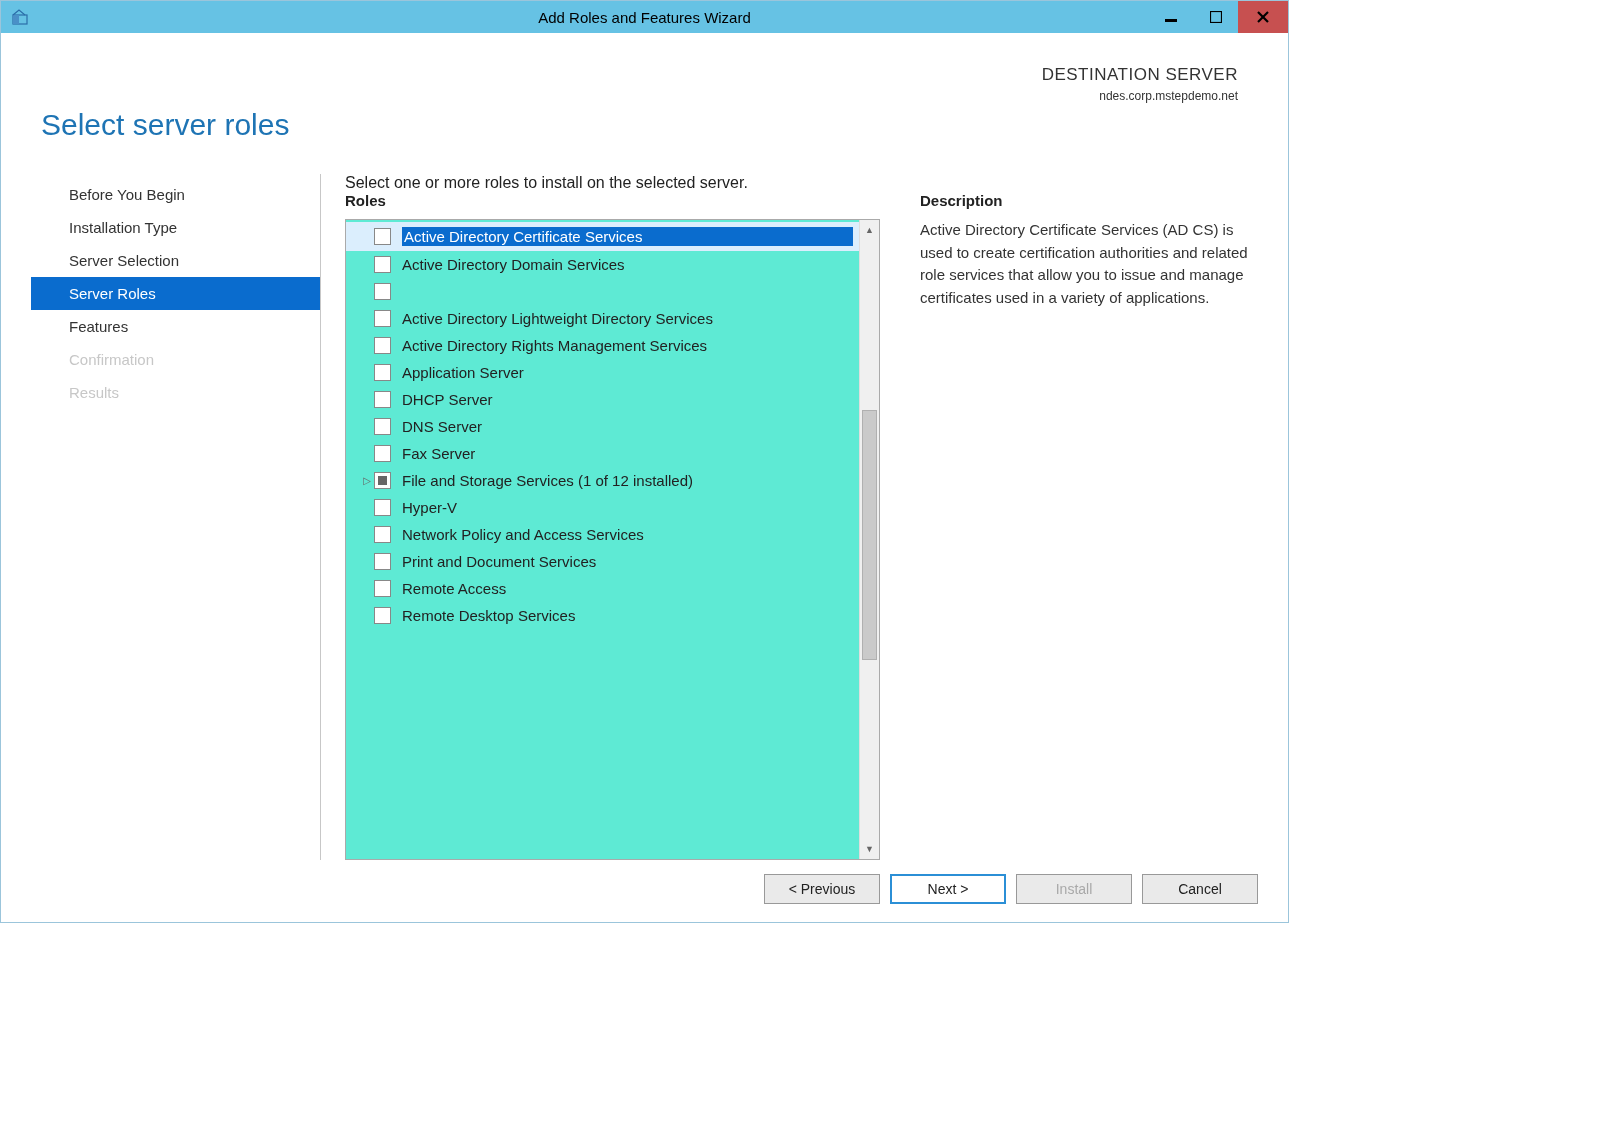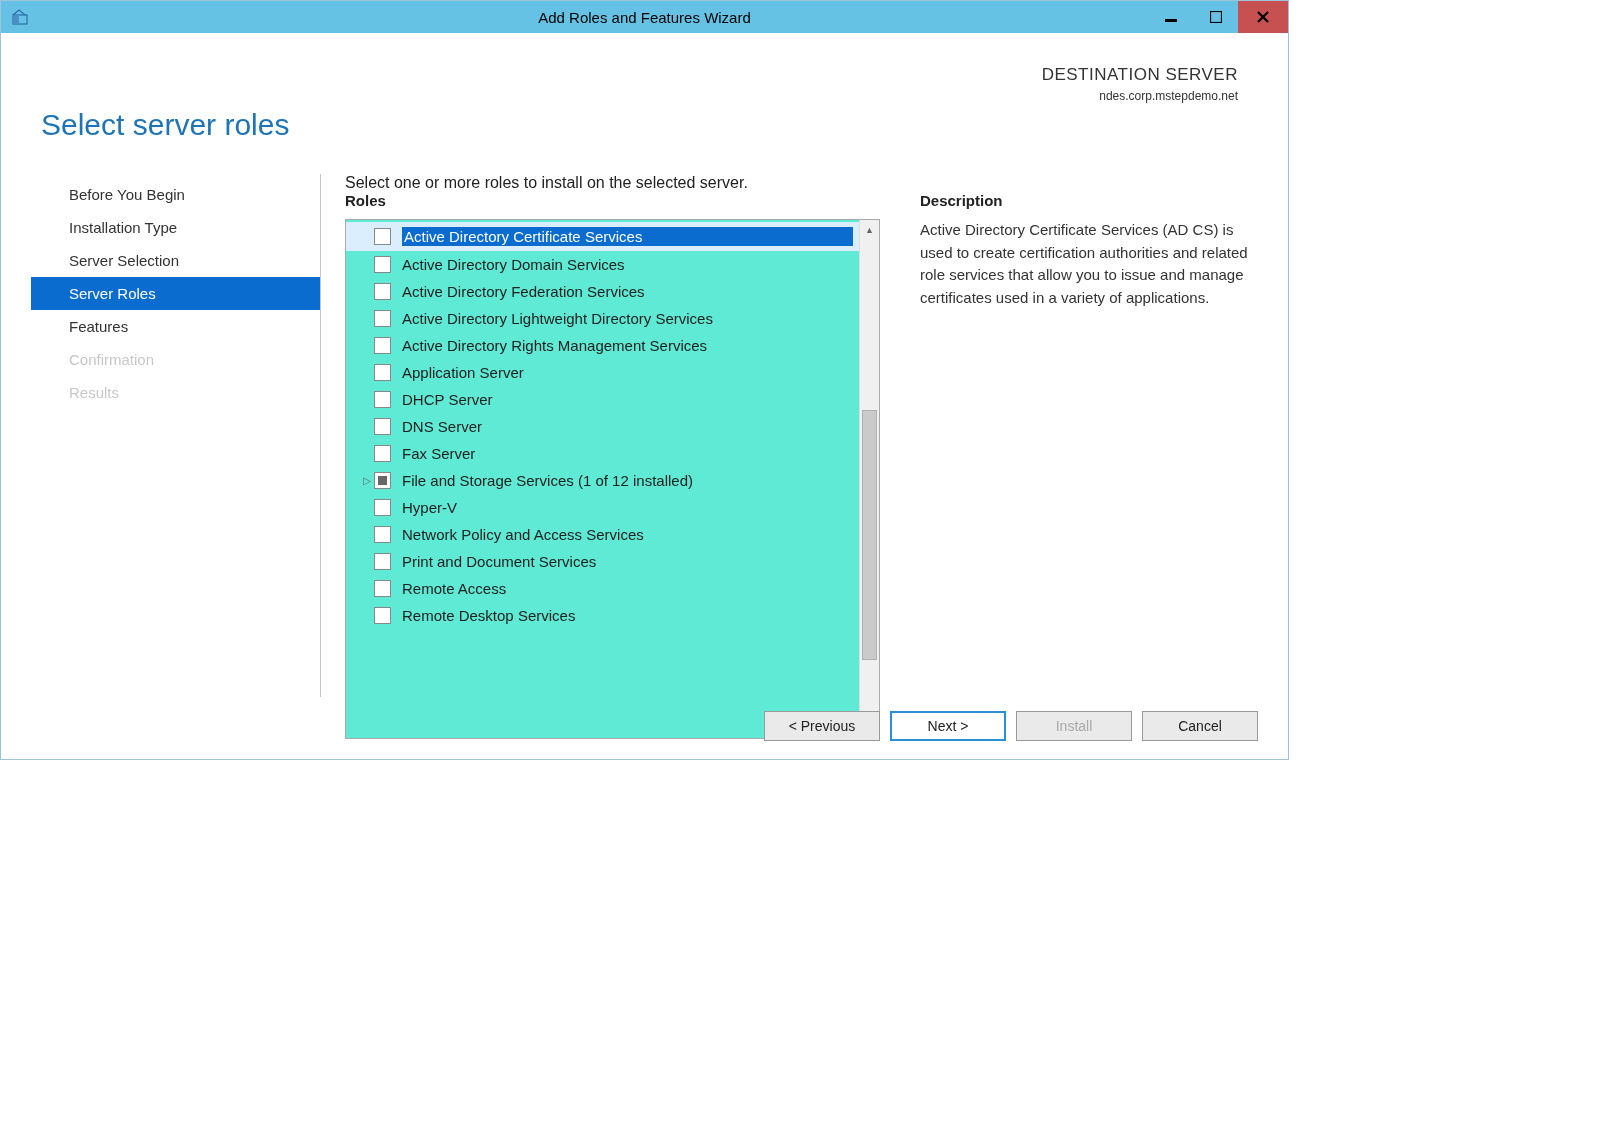--- a/index.html
+++ b/index.html
@@ -10,21 +10,21 @@
     body {
       font-family: "Segoe UI", Tahoma, sans-serif;
       font-size: 13px;
       background: #fff;
       display: flex;
       align-items: flex-start;
       justify-content: flex-start;
     }
     .window {
       width: 1289px;
-      height: 760px;
+      height: 923px;
       background: #fff;
       border: 1px solid #9bc5db;
       display: flex;
       flex-direction: column;
     }
     .titlebar {
       height: 32px;
       background: #66c2e4;
       display: flex;
       align-items: center;
@@ -338,21 +338,20 @@
                   <span class="list-label sel-text">Active Directory Certificate Services</span>
                 </div>
                 <div class="list-item">
                   <span class="expand-glyph"></span>
                   <span class="checkbox"></span>
                   <span class="list-label">Active Directory Domain Services</span>
                 </div>
                 <div class="list-item">
                   <span class="expand-glyph"></span>
                   <span class="checkbox"></span>
-                  <span class="list-label">Active Directory Federation Services</span>
                 </div>
                 <div class="list-item">
                   <span class="expand-glyph"></span>
                   <span class="checkbox"></span>
                   <span class="list-label">Active Directory Lightweight Directory Services</span>
                 </div>
                 <div class="list-item">
                   <span class="expand-glyph"></span>
                   <span class="checkbox"></span>
                   <span class="list-label">Active Directory Rights Management Services</span>

